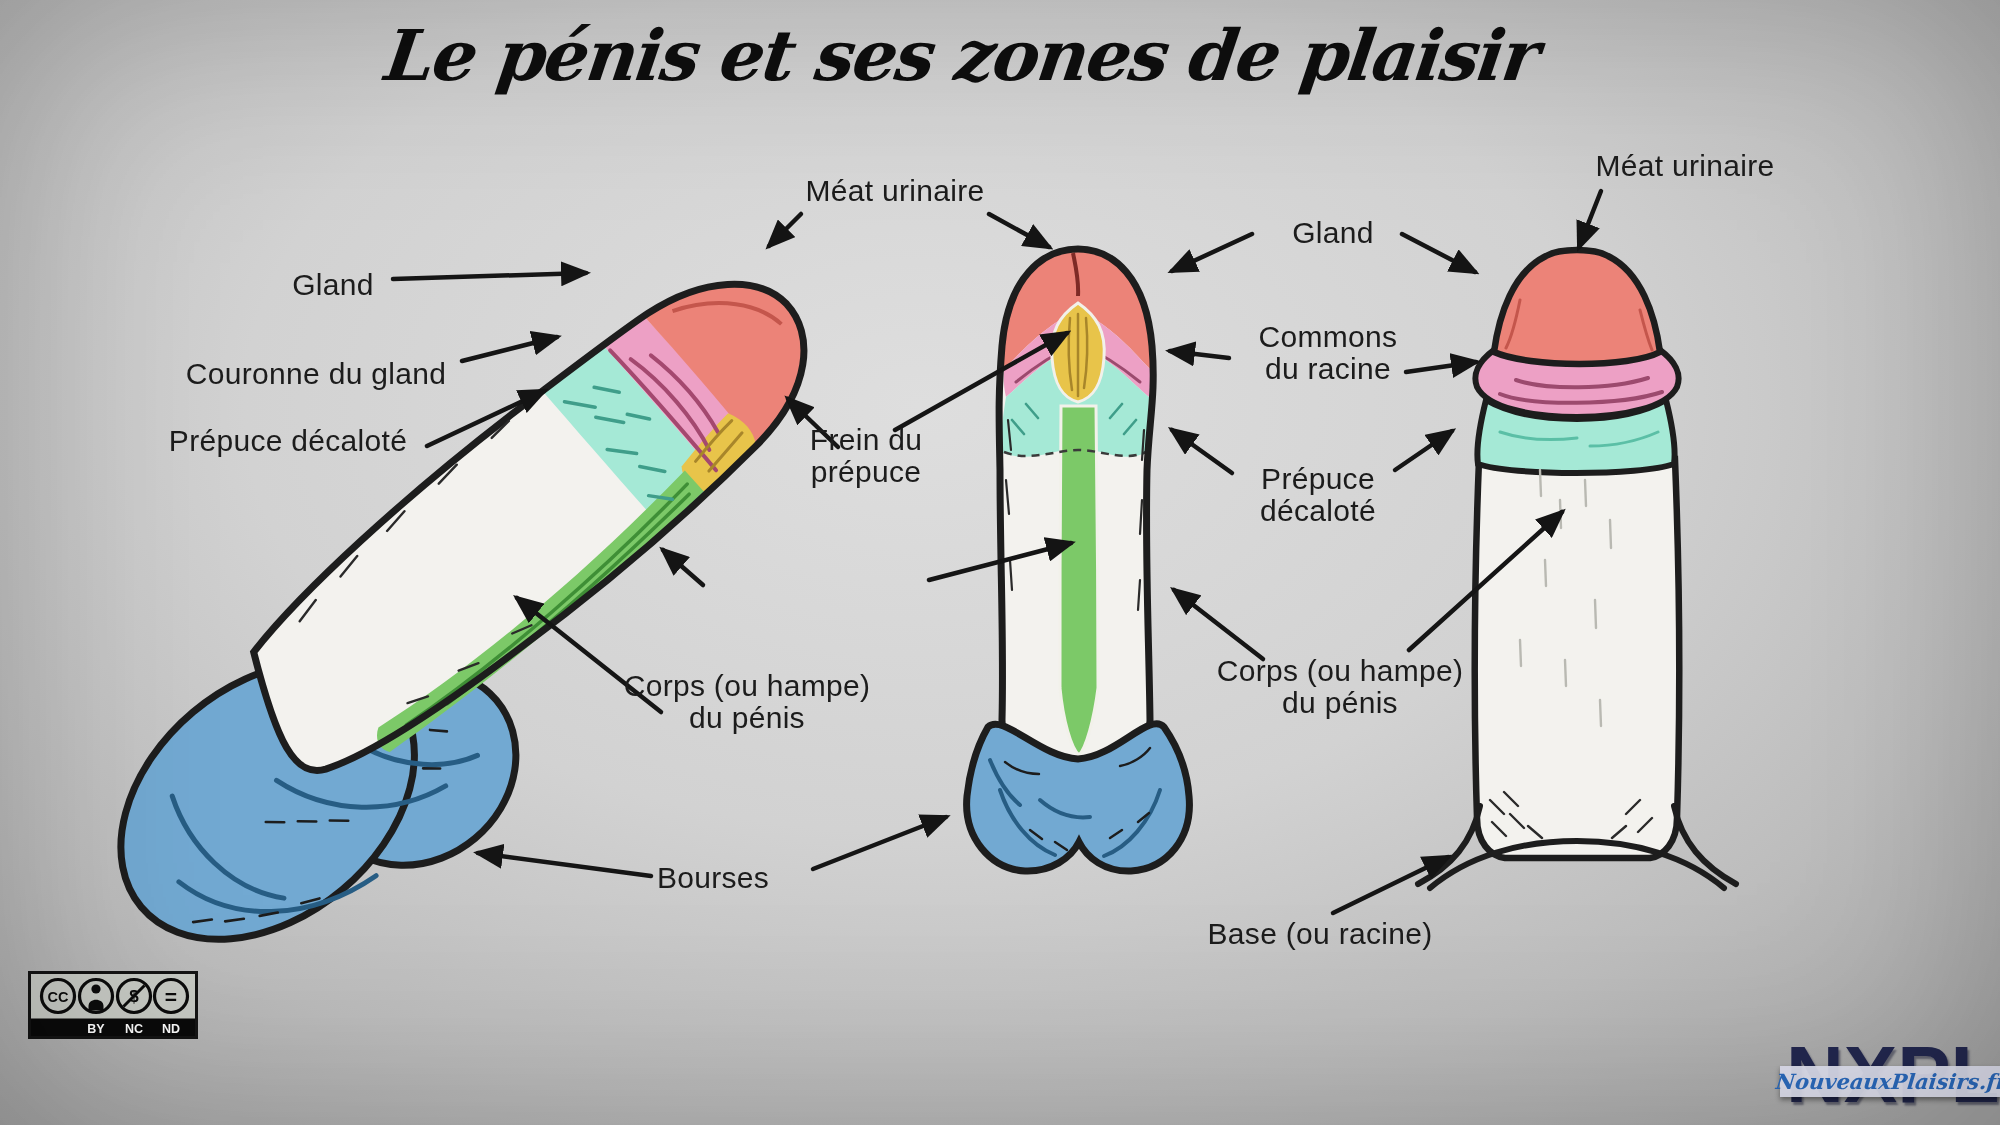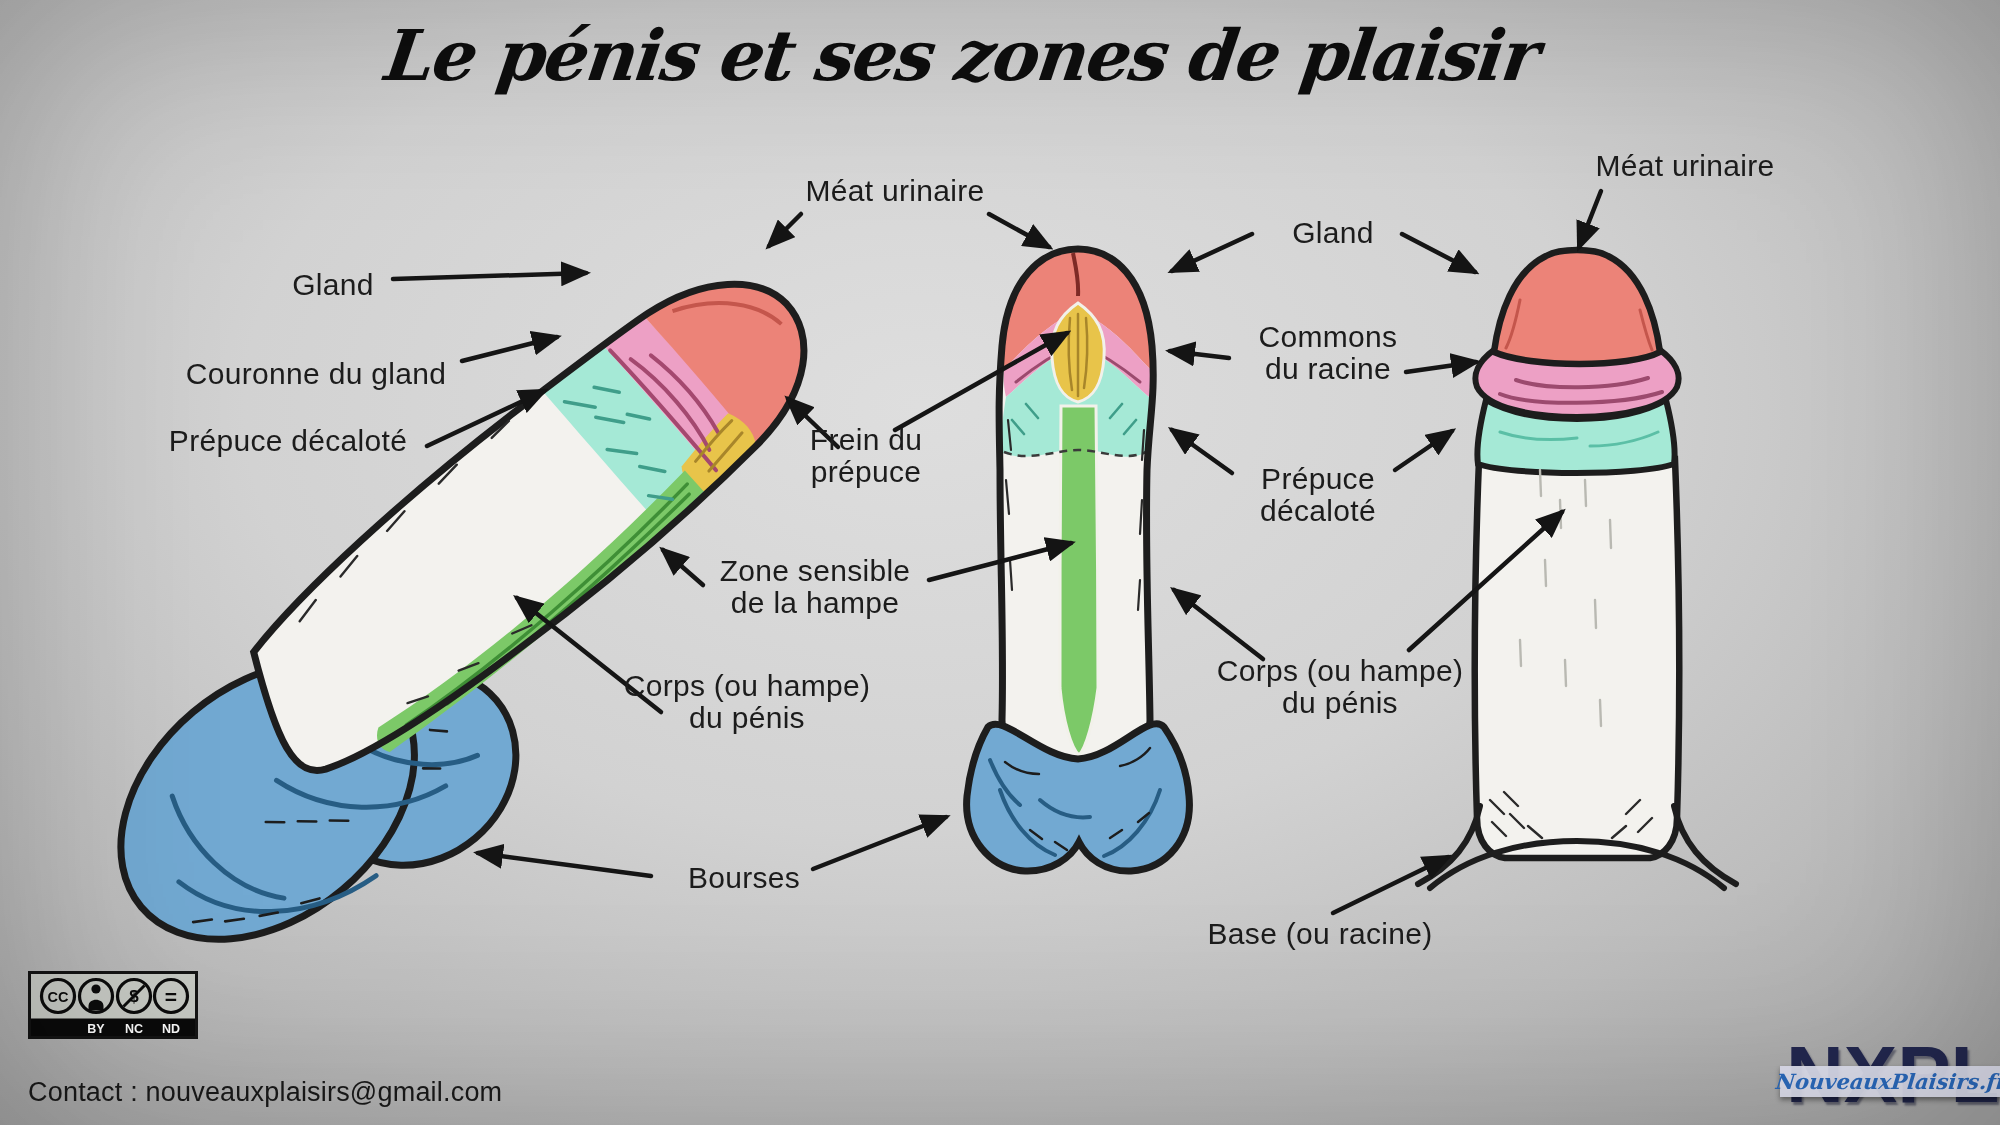--- a/index.html
+++ b/index.html
@@ -218,30 +218,26 @@
   </svg>
 
   <div class="title">Le pénis et ses zones de plaisir</div>
 
   <div class="label" style="left:333px; top:285px">Gland</div>
   <div class="label" style="left:316px; top:374px">Couronne du gland</div>
   <div class="label" style="left:288px; top:441px">Prépuce décaloté</div>
   <div class="label" style="left:895px; top:191px">Méat urinaire</div>
   <div class="label" style="left:1685px; top:166px">Méat urinaire</div>
   <div class="label" style="left:1333px; top:233px">Gland</div>
-  <div class="label" style="left:744px; top:878px">Bourses</div>
+  <div class="label" style="left:713px; top:878px">Bourses</div>
   <div class="label" style="left:1320px; top:934px">Base (ou racine)</div>
 
   <div class="label" style="left:866px; top:456px">
     <div>Frein du</div>
     <div>prépuce</div>
-  </div>
-  <div class="label" style="left:815px; top:587px">
-    <div>Zone sensible</div>
-    <div>de la hampe</div>
   </div>
   <div class="label" style="left:747px; top:702px">
     <div>Corps (ou hampe)</div>
     <div>du pénis</div>
   </div>
   <div class="label" style="left:1328px; top:353px">
     <div>Commons</div>
     <div>du racine</div>
   </div>
   <div class="label" style="left:1318px; top:495px">
@@ -270,21 +266,20 @@
     <g>
       <text x="106" y="31" text-anchor="middle" font-family="Liberation Sans, sans-serif" font-size="17" font-weight="bold" fill="#0c0c0c">$</text>
       <line x1="95.5" y1="35.5" x2="116.5" y2="14.5" stroke="#0c0c0c" stroke-width="3"></line>
     </g>
     <text x="143" y="32.5" text-anchor="middle" font-family="Liberation Sans, sans-serif" font-size="21" font-weight="bold" fill="#0c0c0c">=</text>
     <text x="68" y="61.5" text-anchor="middle" font-family="Liberation Sans, sans-serif" font-size="12.5" font-weight="bold" fill="#ffffff">BY</text>
     <text x="106" y="61.5" text-anchor="middle" font-family="Liberation Sans, sans-serif" font-size="12.5" font-weight="bold" fill="#ffffff">NC</text>
     <text x="143" y="61.5" text-anchor="middle" font-family="Liberation Sans, sans-serif" font-size="12.5" font-weight="bold" fill="#ffffff">ND</text>
   </svg>
 
-  <div class="footer-line" style="top:1077px">Contact : nouveauxplaisirs@gmail.com</div>
 
   <div class="logo">
     <div class="logo-acronym">NXPL</div>
     <div class="logo-banner">
       <span class="logo-banner-text">NouveauxPlaisirs.fr</span>
     </div>
   </div>
 
   <div class="vignette"></div>
 </div>

